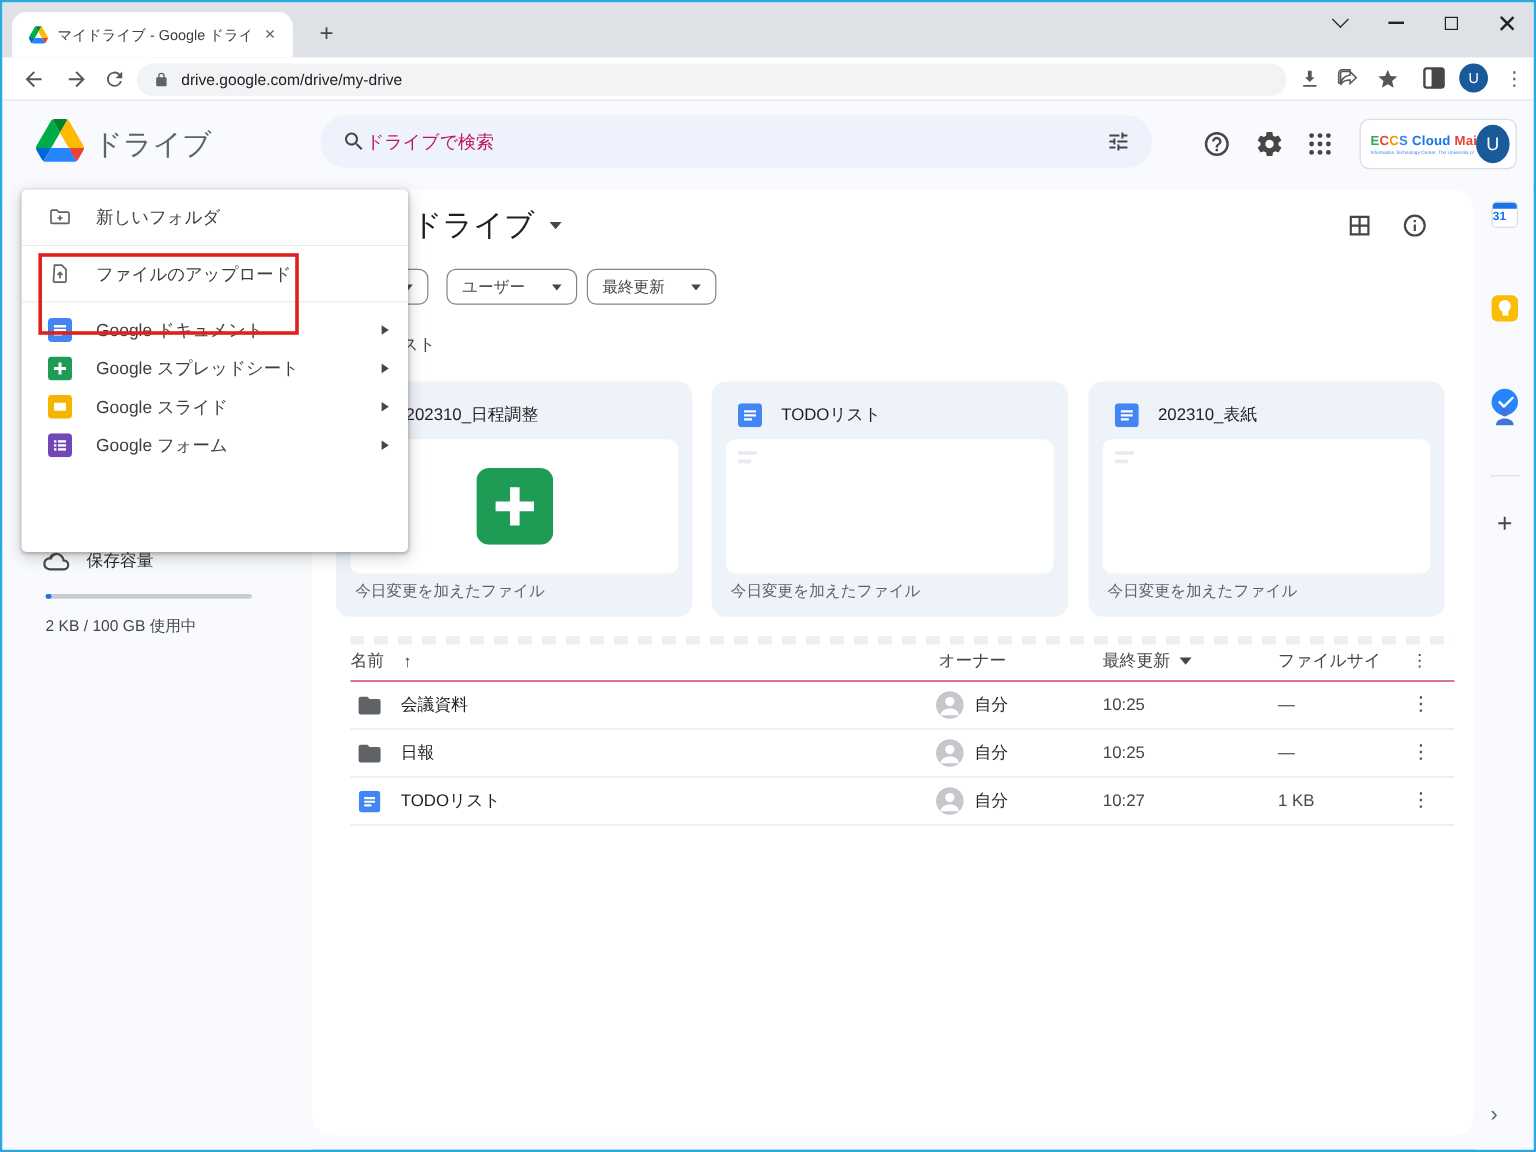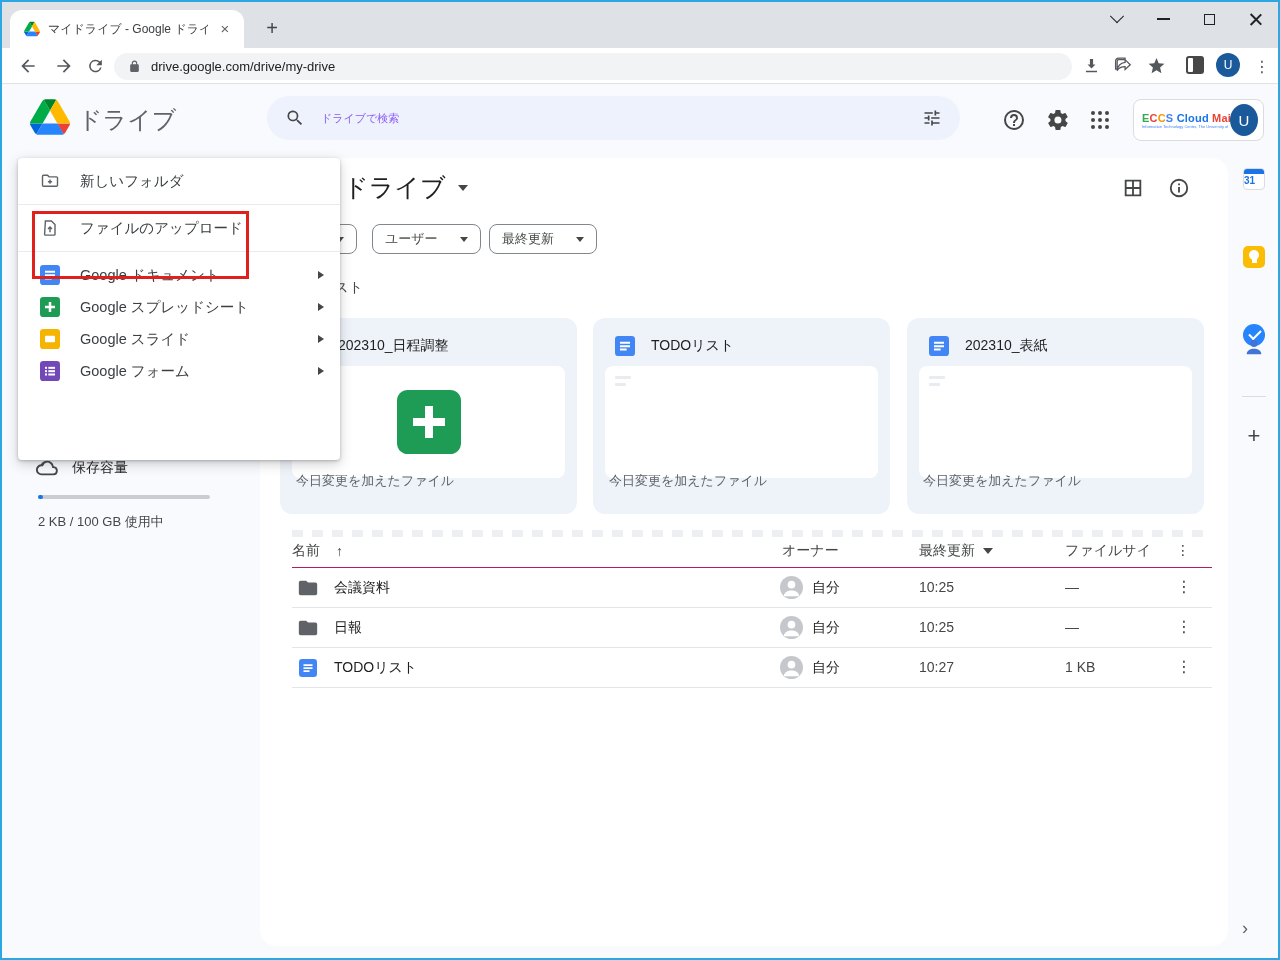--- a/index.html
+++ b/index.html
@@ -41,21 +41,21 @@
                   border-radius:3px; }
   .sidepanel-ic::before { content:""; position:absolute; left:2px; top:2px; width:5px; height:14px;
                   background:#fff; border-radius:1px; }
 
   
   .drive-header { position:absolute; left:0; top:82px; width:1276px; height:70px; background:#f8fafd; }
   .drive-logo { position:absolute; left:28px; top:15px; width:40px; height:36px; }
   .app-name { position:absolute; left:76px; top:20px; font-size:24px; color:#5f6368; }
   .searchbar { position:absolute; left:265px; top:12px; width:693px; height:44px; background:#edf2fc;
                border-radius:22px; display:flex; align-items:center; padding:0 18px; }
-  .search-ph { font-size:11px; color:#8b5cf6; margin-left:16px; flex:1; }
+  .search-ph { font-size:15px; color:#be185d; margin-left:0; flex:1; }
   .hdr-ic { position:absolute; top:24px; width:24px; height:24px; color:#444746; }
   .eccs-card { position:absolute; left:1131px; top:15px; width:131px; height:42px; background:#fff;
                border:1px solid #dadce0; border-radius:8px; display:flex; align-items:center; padding:0 5px 0 8px; }
   .eccs-text { width:86px; }
   .eccs-title { font-size:11px; font-weight:bold; letter-spacing:.2px; white-space:nowrap; }
   .eccs-title span:nth-child(1){color:#34a853;} .eccs-title span:nth-child(2){color:#ea4335;}
   .eccs-title span:nth-child(3){color:#f29900;} .eccs-title span:nth-child(4){color:#4285f4;}
   .eccs-title span:nth-child(5){color:#1a73e8;} .eccs-title span:nth-child(6){color:#ea4335;}
   .eccs-sub { font-size:4px; color:#4285f4; white-space:nowrap; overflow:hidden; }
   .hdr-avatar { width:32px; height:32px; border-radius:50%; background:#1a5a9a; color:#fff; font-size:15px;
@@ -81,21 +81,21 @@
   .suggest-label { position:absolute; left:32px; top:121px; font-size:14px; color:#444746; }
 
   .card { position:absolute; top:160px; width:297px; height:196px; background:#eef3f9; border-radius:12px; }
   .card-head { position:absolute; left:22px; top:18px; display:flex; align-items:center; }
   .card-title { font-size:14px; color:#1f1f1f; margin-left:16px; }
   .card-thumb { position:absolute; left:12px; top:48px; width:273px; height:112px; background:#fff; border-radius:8px; }
   .thumb-line1,.thumb-line2 { position:absolute; background:#e8ebf0; border-radius:1px; }
   .thumb-line1 { left:10px; top:10px; width:16px; height:3px; }
   .thumb-line2 { left:10px; top:17px; width:11px; height:3px; }
   .big-sheet { position:absolute; left:105px; top:24px; width:64px; height:64px; }
-  .card-caption { position:absolute; left:16px; bottom:24px; font-size:13px; color:#5f6368; }
+  .card-caption { position:absolute; left:16px; bottom:12px; font-size:13px; color:#5f6368; }
 
   .ftable { position:absolute; left:32px; top:372px; width:920px; }
   .tick-strip { position:absolute; left:0; top:0; width:920px; height:7px;
      background:repeating-linear-gradient(90deg,#e7eaee 0 11px,transparent 11px 20px); opacity:.75; }
   .thead { position:absolute; left:0; top:7px; width:920px; height:31px; border-bottom:1px solid #be185d;
            font-size:14px; color:#444746; }
   .tcell { position:absolute; top:5px; display:flex; align-items:center; }
   .sortup { font-size:14px; color:#444746; margin-left:16px; }
   .tri-down { width:0; height:0; border-left:5px solid transparent; border-right:5px solid transparent;
               border-top:6px solid #444746; margin-left:8px; }

